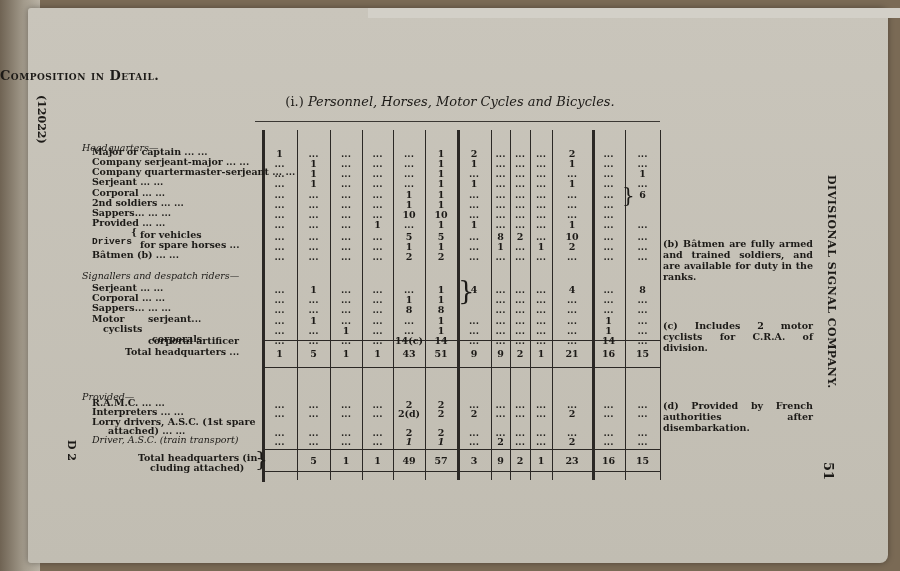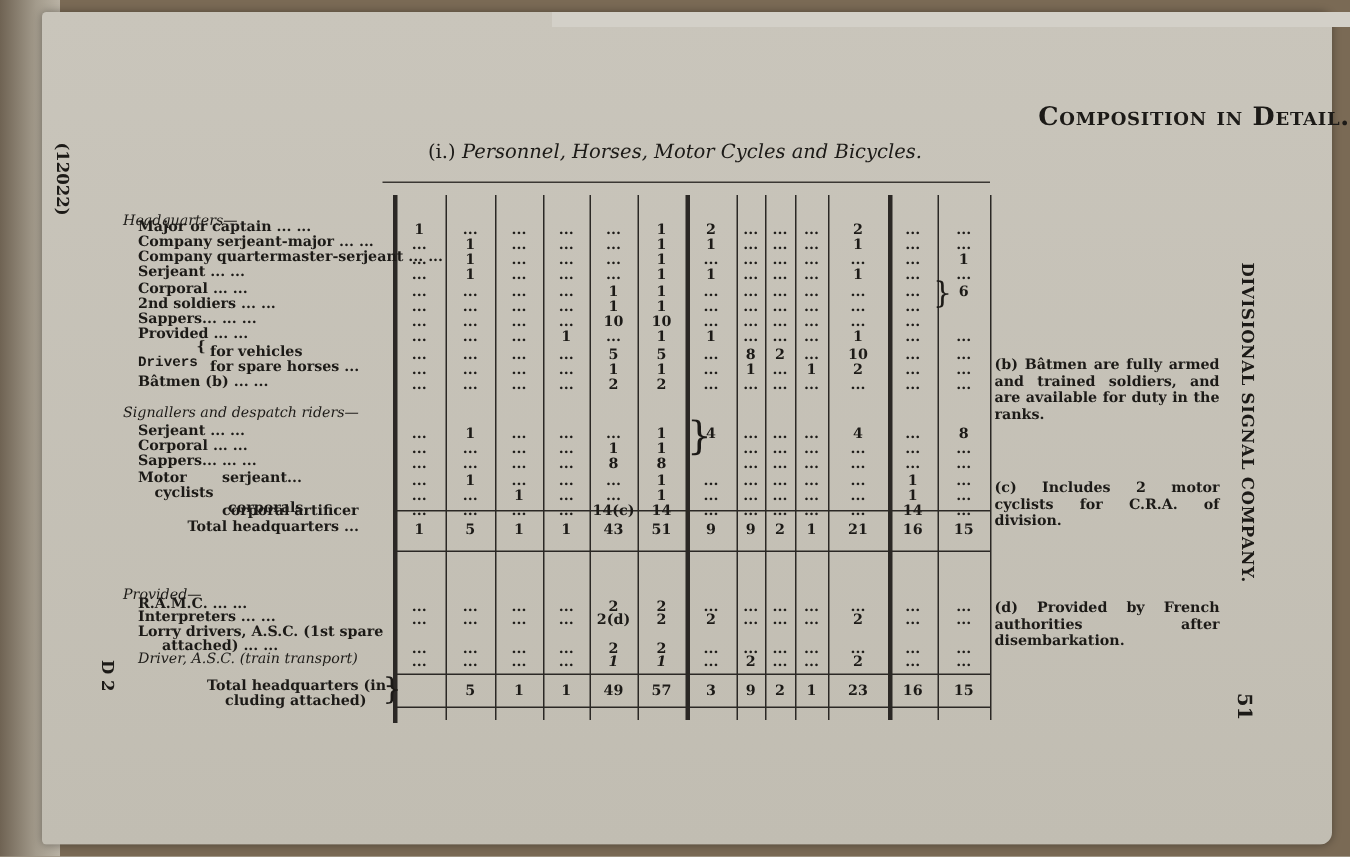--- a/index.html
+++ b/index.html
@@ -18,22 +18,22 @@
     background:#c4c0b6;
     background-image:linear-gradient(180deg,#c9c5bb 0%,#c1bdb2 100%);
     border-radius:3px 8px 8px 3px;
     box-shadow:0 0 6px rgba(0,0,0,.35);
   }
   .top-strip {
     position:absolute; left:340px; top:0; width:545px; height:10px;
     background:#d3d0c8;
   }
   .title {
-    position:absolute; left:0; width:100%; top:68px; text-align:right;
-    font-size:17px; font-weight:bold; letter-spacing:0.5px; color:#1c1a17;
+    position:absolute; left:0; width:100%; top:68px; text-align:left;
+    font-size:13px; font-weight:bold; letter-spacing:0.5px; color:#1c1a17;
     font-variant:small-caps;
   }
   .subtitle {
     position:absolute; left:0; width:100%; top:94px; text-align:center;
     font-size:13px; font-style:italic; color:#1c1a17;
   }
   .subtitle .num { font-style:normal; }
   .side-left {
     position:absolute; left:48px; top:95px; font-size:11px; color:#1c1a17;
     transform:rotate(90deg); transform-origin:left top; white-space:nowrap;

